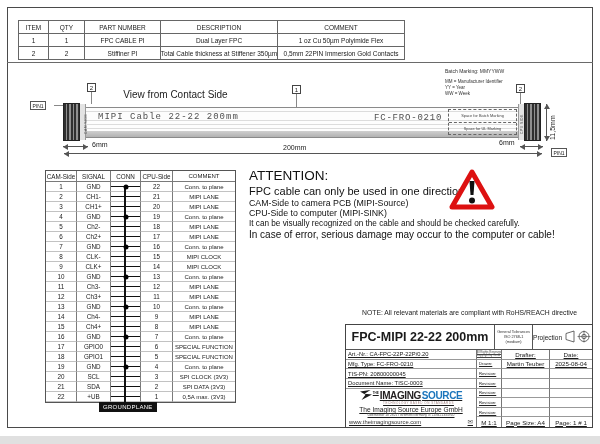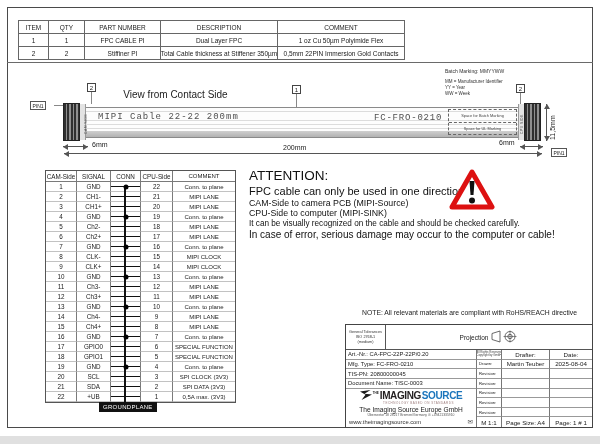--- a/index.html
+++ b/index.html
@@ -69,21 +69,21 @@
   #warntri { position:absolute; left:449px; top:169px; }
 
   
   #note { position:absolute; left:348px; top:309px; width:243px; text-align:center; font-size:6.8px; color:#222; }
   #tblock { position:absolute; left:345px; top:324px; width:248px; height:104px; border:1px solid #444; background:#fff; display:flex; flex-direction:column; }
   .tb-toprow { display:flex; height:25px; border-bottom:1px solid #555; flex:0 0 auto; }
   .tb-title { width:157px; border-right:1px solid #555; display:flex; align-items:center; justify-content:center; font-size:12.5px; font-weight:600; white-space:nowrap; }
   .tb-tol { width:40px; border-right:1px solid #555; font-size:3.8px; color:#333; text-align:center; display:flex; flex-direction:column; justify-content:center; gap:1px; }
   .tb-proj { flex:1; display:flex; align-items:center; justify-content:center; gap:2px; font-size:6.5px; }
   .tb-grid { flex:1; display:grid; grid-template-columns:131px 25px 48px 1fr; grid-template-rows:repeat(8,1fr); }
-  .tb-cell { border-right:1px solid #777; border-bottom:1px solid #999; font-size:5.8px; display:flex; align-items:center; padding:0 2px; white-space:nowrap; overflow:hidden; }
+  .tb-cell { border-right:1px solid #777; border-bottom:1px solid #999; font-size:5.8px; display:flex; align-items:center; padding:0 2px; white-space:nowrap; overflow:hidden;text-decoration:underline; }
   .tb-cell.lab { font-size:4.2px; color:#222; }
   .tb-cell.ctr { justify-content:center; padding:0; }
   .tb-cell.val { font-size:6.2px; }
   .tb-cell.lastc { border-right:none; }
   .tb-cell.lastr { border-bottom:none; }
   .tb-copy { flex-direction:column; justify-content:center; align-items:center; font-size:2.9px; line-height:3.4px; color:#444; }
   .tb-logo { grid-column:1; grid-row:5/9; border-right:1px solid #777; border-bottom:none; display:flex; flex-direction:column; justify-content:center; padding:1px 3px; overflow:hidden; }
   .logo-line { display:flex; align-items:flex-end; gap:1px; }
   .logo-the { font-size:3px; font-weight:bold; color:#222; align-self:flex-start; margin-top:1px; }
   .logo-imaging { font-size:10px; font-weight:bold; color:#231f20; letter-spacing:-0.4px; line-height:10px; }
@@ -405,20 +405,21 @@
       <path d="M23 3 L43 38 L3 38 Z" fill="#ffffff" stroke="#dd1111" stroke-width="5" stroke-linejoin="round"></path>
       <path d="M20.5 12 L25.5 12 L24.5 26 L21.5 26 Z" fill="#111"></path>
       <circle cx="23" cy="31.5" r="3" fill="#111"></circle>
     </svg>
   </div>
 
   <div id="note">NOTE: All relevant materials are compliant with RoHS/REACH directive</div>
 
   <div id="tblock">
     <div class="tb-toprow">
+      <div class="tb-title">FPC-MIPI 22-22 200mm</div>
       <div class="tb-tol">
         <div>General Tolerances</div>
         <div>ISO 2768-1</div>
         <div>(medium)</div>
       </div>
       <div class="tb-proj">
         <span>Projection</span>
         <span>
           <svg width="28" height="13" viewBox="0 0 28 13">
             <path d="M2 3.5 L10 1 L10 12 L2 9.5 Z" fill="none" stroke="#444" stroke-width="0.8"></path>

